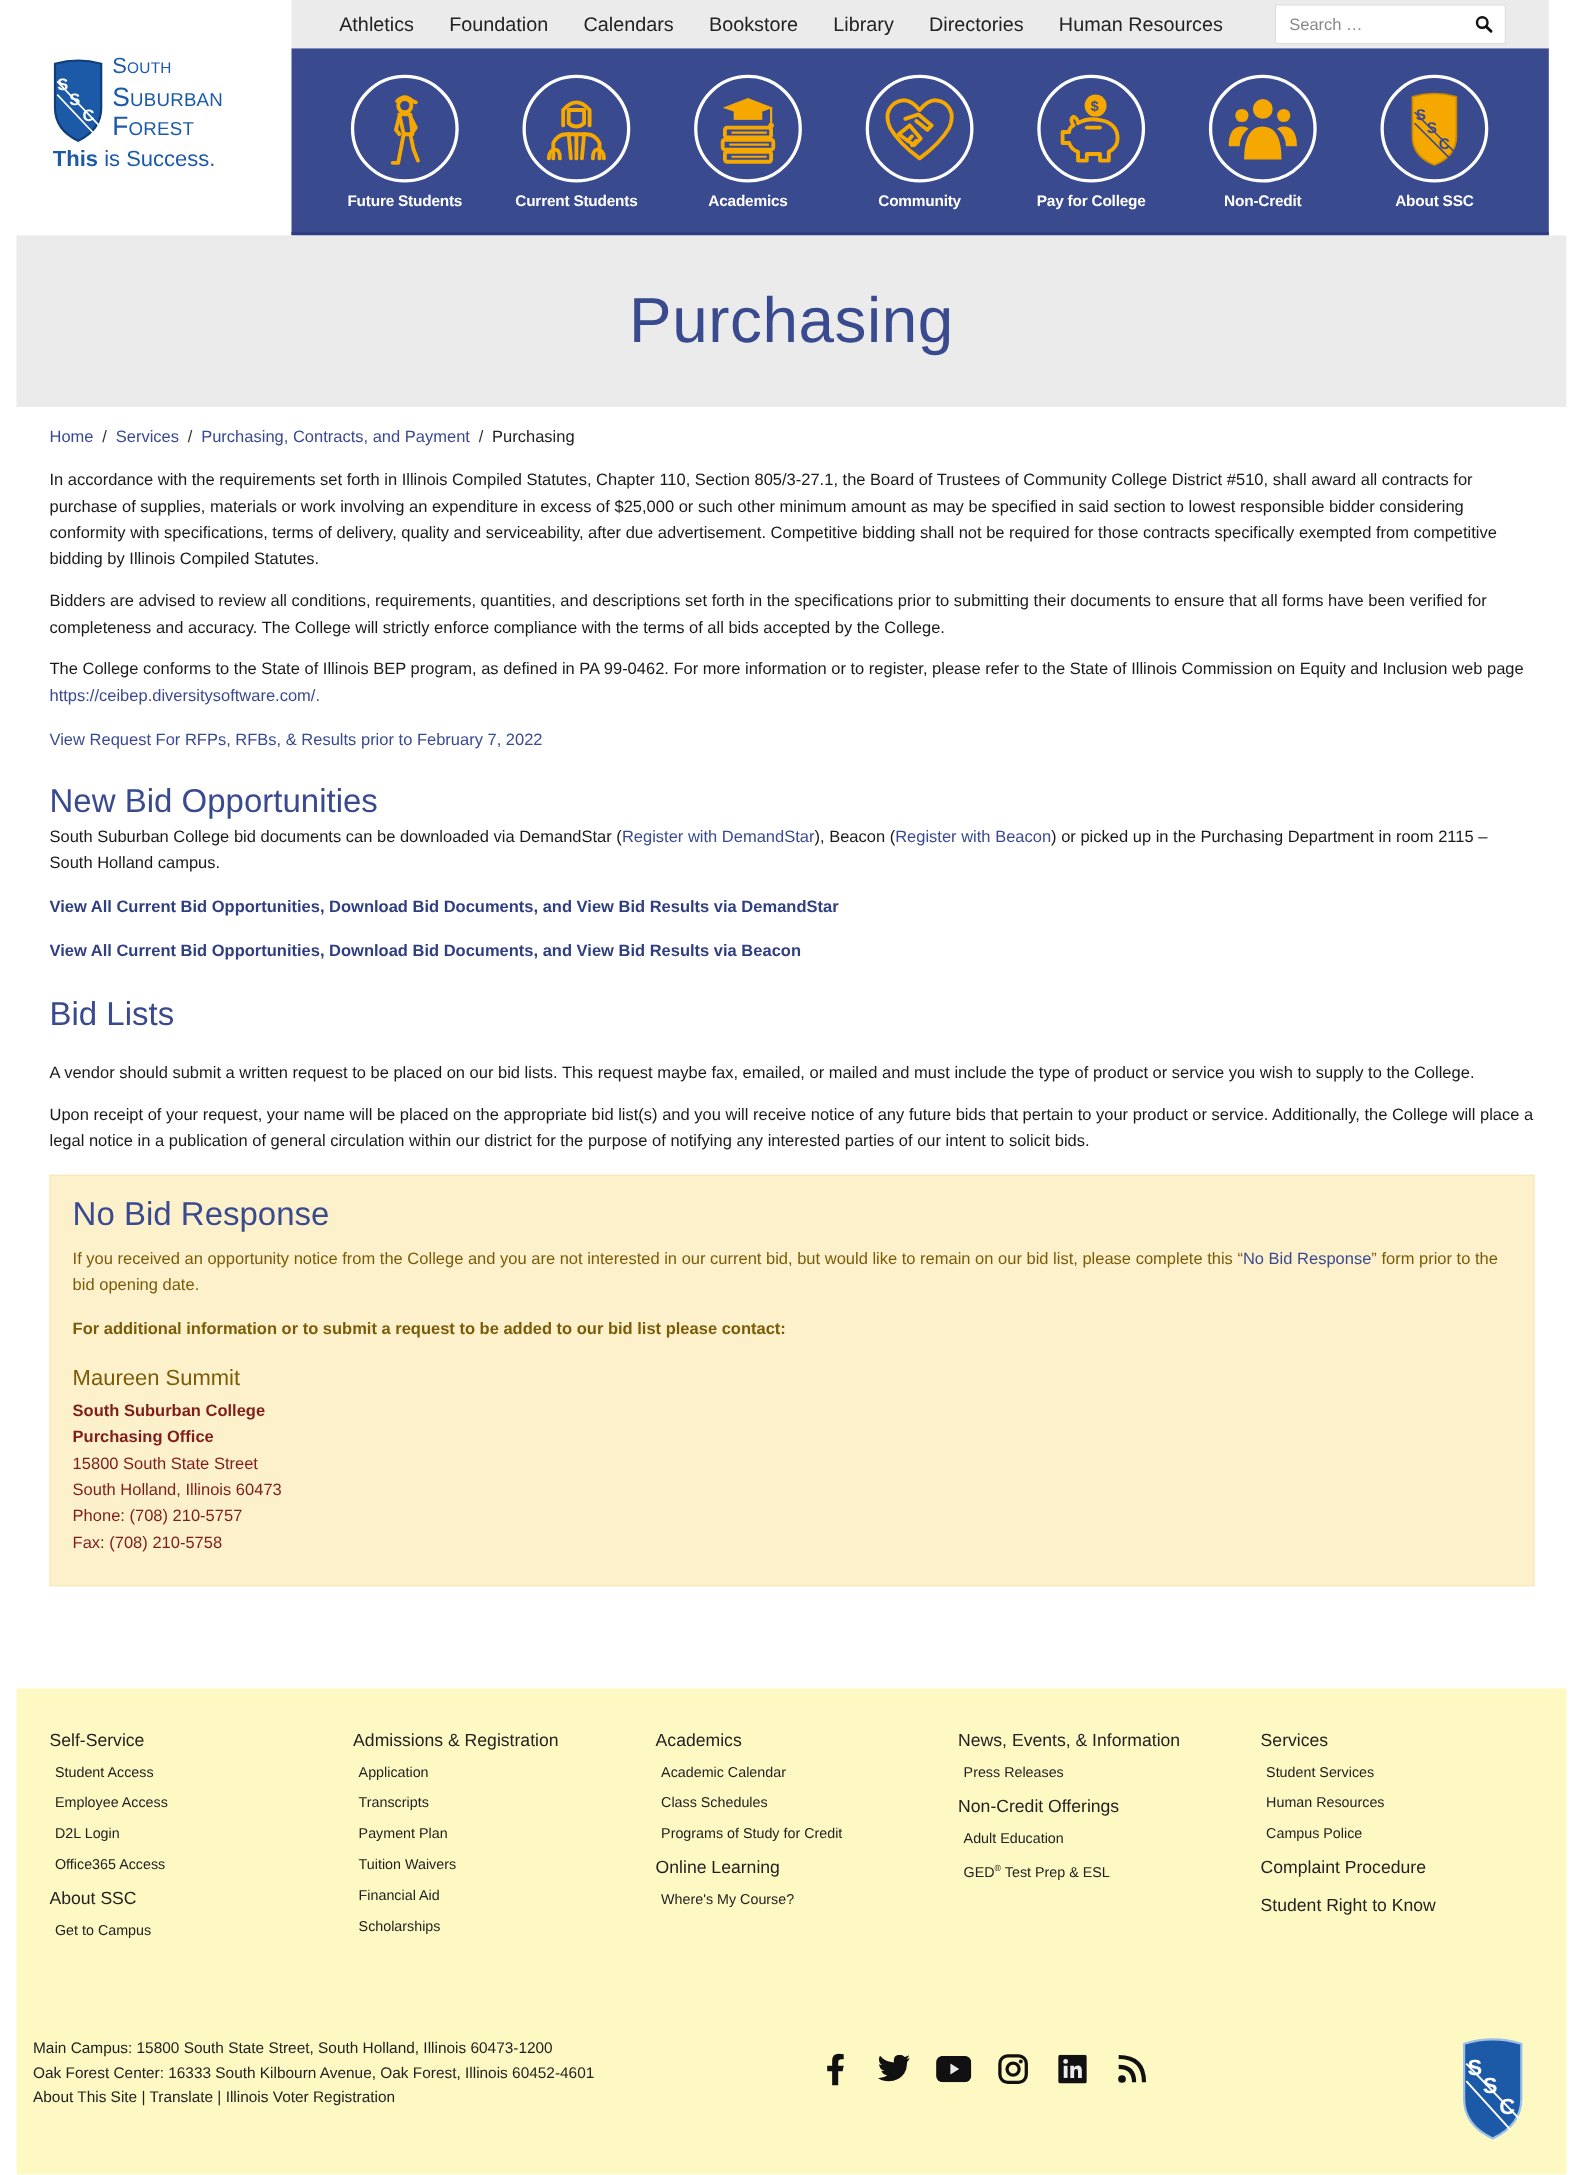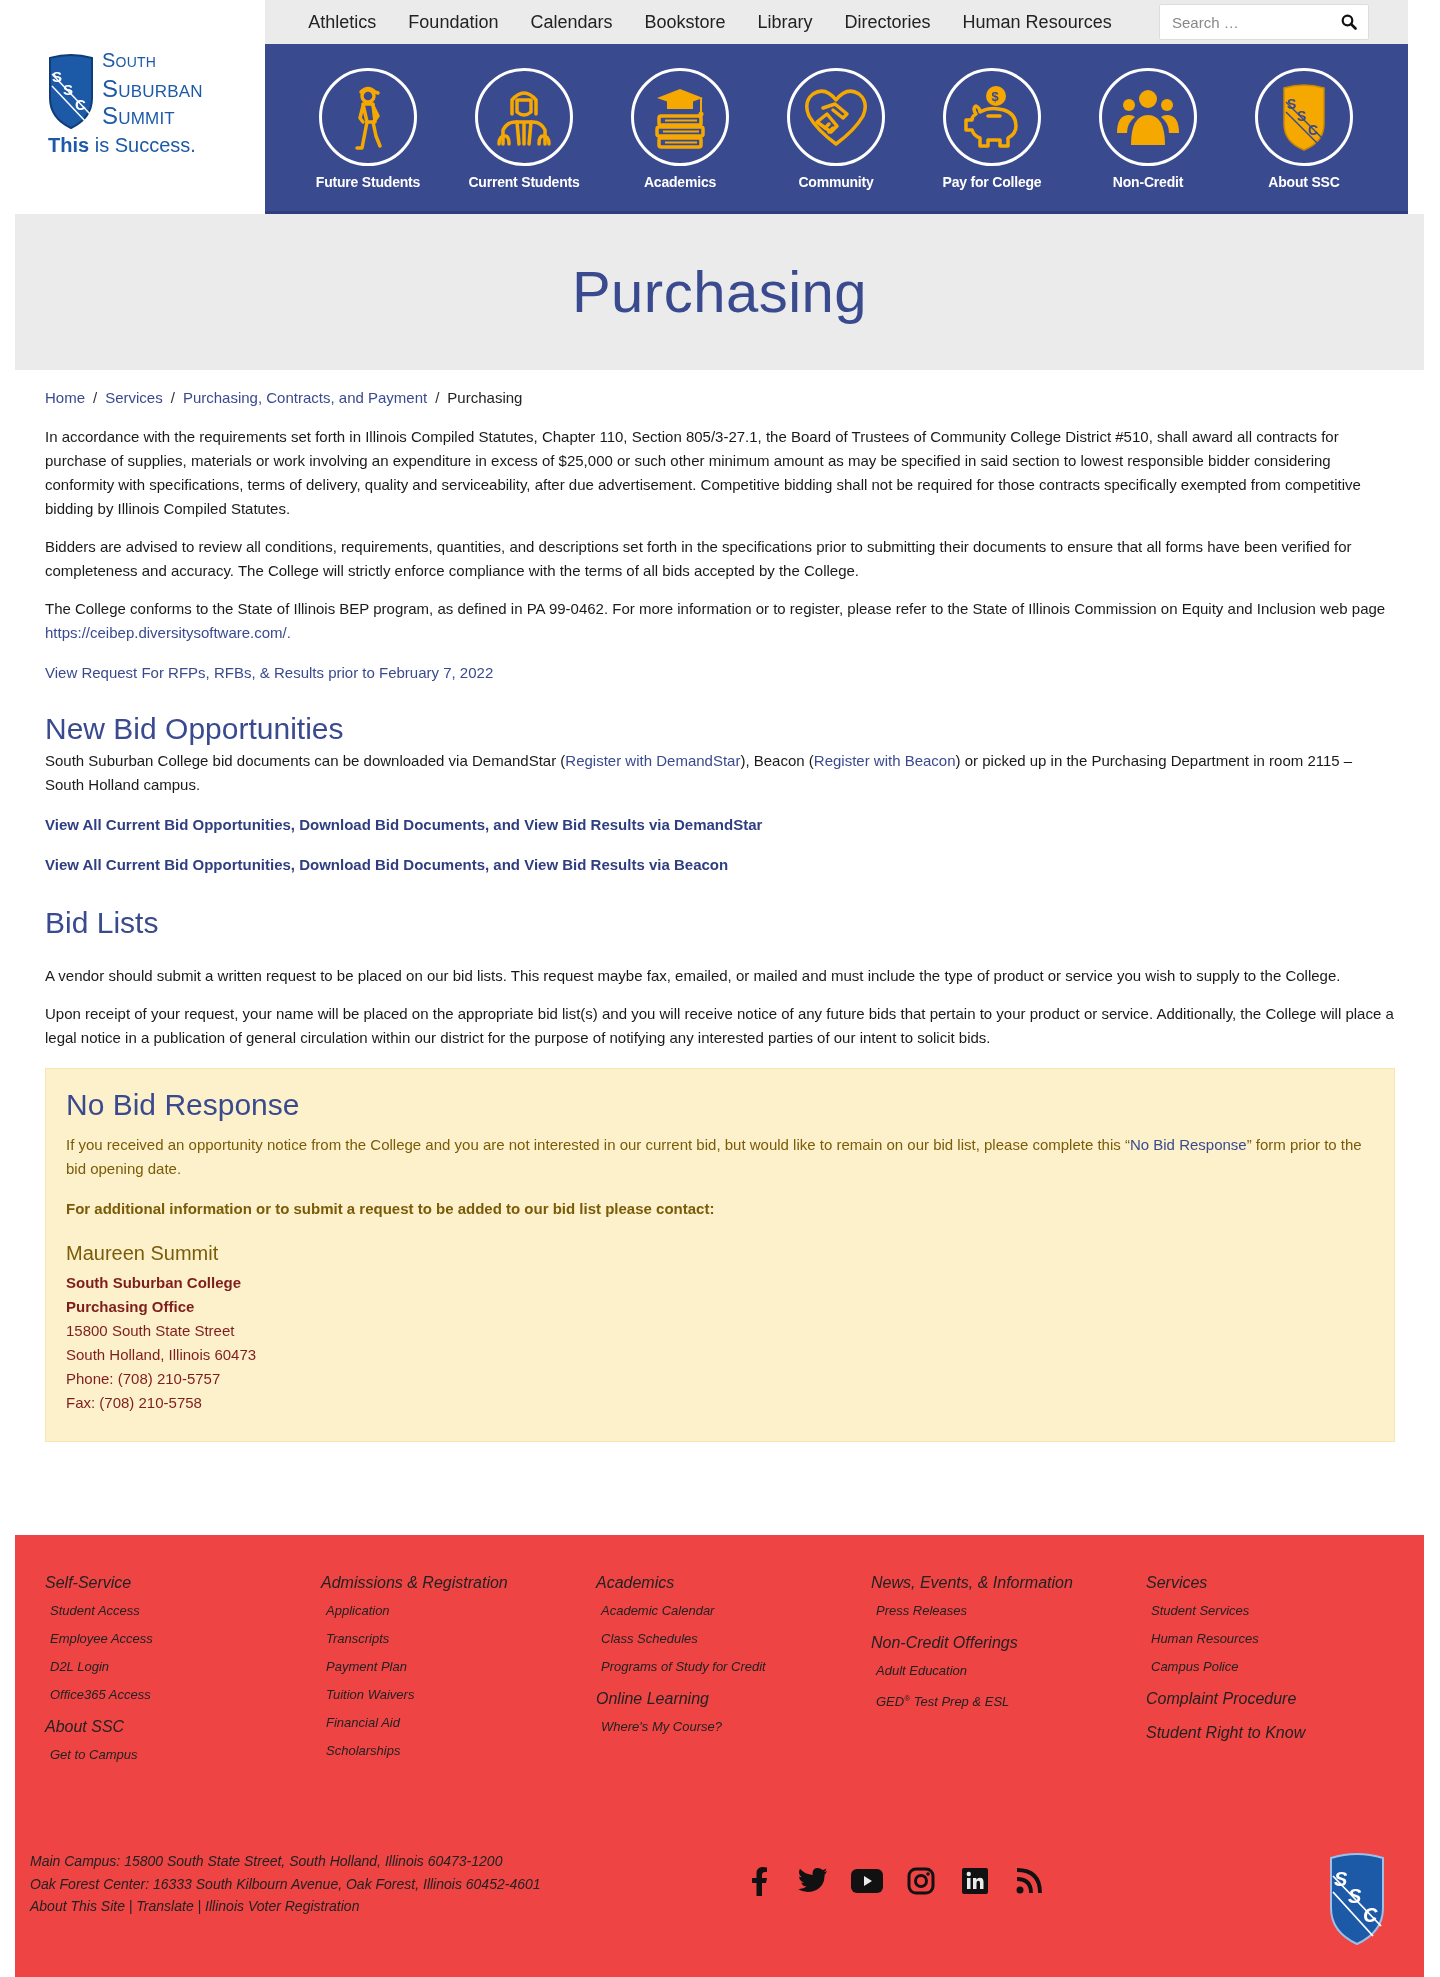--- a/index.html
+++ b/index.html
@@ -49,21 +49,21 @@
   .callout { margin-top: 18px; background: #fdf1cc; border: 1px solid #f6e6b3; padding: 16px 20px 26px 20px; width: 1350px; color: #7a5b08; }
   .callout h2 { margin-top: 0; }
   .callout .para { color: #7a5b08; margin-top: 8px; }
   .callout .para a { color: #3a4a8f; }
   .callout .strongline { font-weight: bold; color: #7a5b08; margin-top: 16px; font-size: 15px; line-height: 24px; }
   .callout .contact-name { font-size: 20px; color: #7a5b08; margin-top: 18px; line-height: 28px; }
   .callout .addr { font-size: 15px; line-height: 24px; color: #7f1d1d; margin-top: 4px; }
   .callout .addr div.b { font-weight: bold; }
 
   
-  .footer { position: absolute; left: 15px; top: 1535px; width: 1409px; height: 442px; background: #ef4444; font-style: italic; }
+  .footer { position: absolute; left: 15px; top: 1535px; width: 1409px; height: 442px; background: #fef9c3; }
   .fcol { position: absolute; top: 38px; width: 270px; }
   .fhead { font-size: 16px; color: #222; line-height: 20px; margin-bottom: 8px; display: block; }
   .fhead.gap { margin-top: 12px; }
   .flink { font-size: 13px; color: #222; line-height: 20px; margin-bottom: 8px; display: block; padding-left: 5px; }
   .flink sup { font-size: 8px; }
   .fbottom { position: absolute; left: 15px; top: 315px; width: 660px; font-size: 14px; line-height: 22.5px; color: #222; }
   .fbottom a { color: #222; }
   .social { position: absolute; left: 728px; top: 330px; display: flex; gap: 22px; align-items: center; }
   .social span { width: 32px; height: 32px; display: flex; align-items: center; justify-content: center; cursor: pointer; }
   .footer-shield { position: absolute; left: 1312px; top: 315px; width: 60px; height: 96px; }
@@ -77,21 +77,21 @@
       <path d="M4 6 Q25 0 46 6 L46 46 Q46 66 25 76 Q4 66 4 46 Z" fill="#1c5aa8" stroke="#0f3d7a" stroke-width="2"></path>
       <line x1="6" y1="22" x2="44" y2="62" stroke="#fff" stroke-width="1.5"></line>
       <line x1="6" y1="34" x2="40" y2="70" stroke="#fff" stroke-width="1.5"></line>
       <text x="6" y="30" font-size="15" font-weight="bold" fill="#fff" font-family="Liberation Sans, sans-serif">S</text>
       <text x="17" y="43" font-size="15" font-weight="bold" fill="#fff" font-family="Liberation Sans, sans-serif">S</text>
       <text x="29" y="58" font-size="15" font-weight="bold" fill="#fff" font-family="Liberation Sans, sans-serif">C</text>
     </svg>
     <div class="logo-words">
       <span class="lw" style="font-variant: small-caps; font-size:20px;">South</span>
       <span class="lw" style="font-variant: small-caps; font-size:24px;">Suburban</span>
-      <span class="lw" style="font-variant: small-caps; font-size:24px;">Summit</span>
+      <span class="lw" style="font-variant: small-caps; font-size:24px;">Forest</span>
     </div>
     <div class="logo-tag"><b>This</b><span> is Success.</span></div>
   </a>
 
   <div class="utility-bar">
     <nav class="utility-links">
       <a href="#">Athletics</a>
       <a href="#">Foundation</a>
       <a href="#">Calendars</a>
       <a href="#">Bookstore</a>

